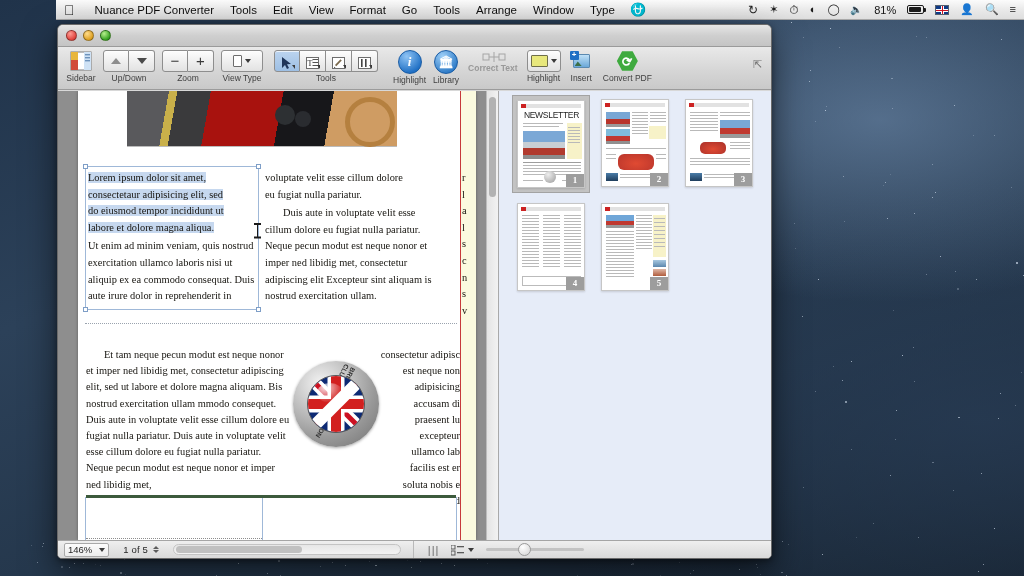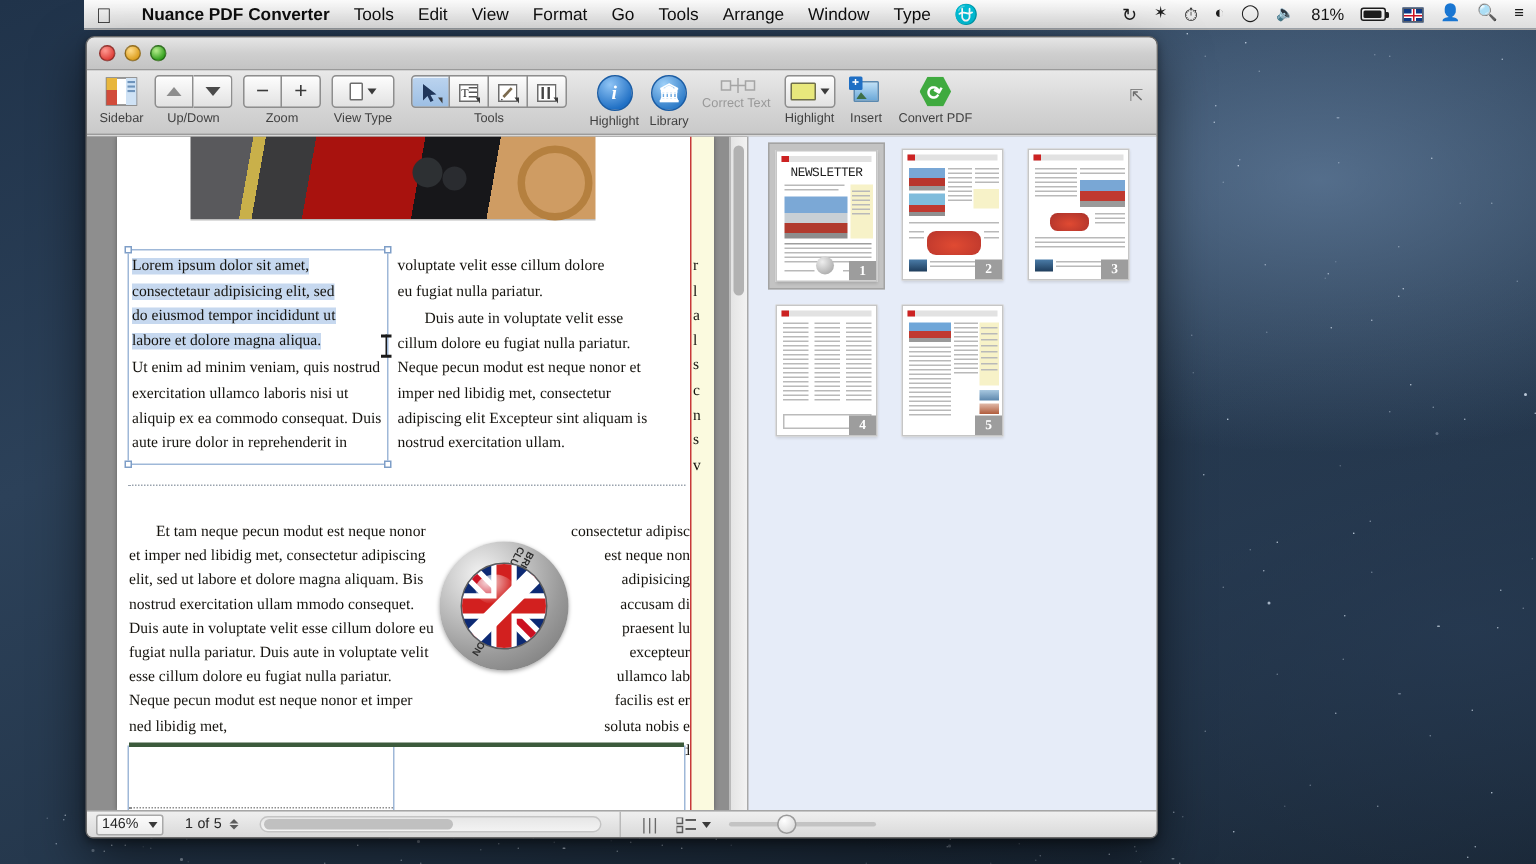--- a/index.html
+++ b/index.html
@@ -26,21 +26,21 @@
     position:absolute;left:56px;top:0;width:968px;height:20px;
     background:linear-gradient(#fbfbfb,#e9e9e9 52%,#dedede 100%);
     border-bottom:1px solid #a8a8a8;
     display:flex;align-items:center;
     font-size:11.5px;color:#0e0e0e;
     white-space:nowrap;
   }
   #menubar-left{display:flex;align-items:center;height:100%;}
   .apple-logo{margin:0 12px 0 8px;font-size:14px;line-height:1;}
   .menu-item{padding:0 8px;line-height:20px;}
-  .menu-item.app{font-weight:bold;}
+  .menu-item.app{font-weight:normal;}
   #menubar-right{margin-left:auto;display:flex;align-items:center;height:100%;padding-right:8px;gap:11px;}
   .mb-icon{font-size:12px;color:#1c1c1c;line-height:1;display:block;}
   .mb-text{font-size:11px;color:#141414;}
   .batt{display:inline-block;width:17px;height:9px;border:1.3px solid #1c1c1c;border-radius:2px;position:relative;vertical-align:middle;}
   .batt:after{content:"";position:absolute;right:-3px;top:2px;width:2px;height:4px;background:#1c1c1c;border-radius:0 1px 1px 0;}
   .batt span{position:absolute;left:1px;top:1px;bottom:1px;width:78%;background:#1c1c1c;border-radius:1px;}
   .flagicon{width:14px;height:10px;position:relative;display:inline-block;background:#0f3a86;overflow:hidden;border:.5px solid #55606f;}
   .flagicon:before,.flagicon:after{content:"";position:absolute;background:#fff;}
   .flagicon:before{left:5px;top:0;width:3px;height:100%;}
   .flagicon:after{top:3.4px;left:0;width:100%;height:3px;}
@@ -214,21 +214,21 @@
     color:#fff;font-size:9px;font-weight:bold;text-align:center;line-height:13px;
     font-family:"Liberation Serif",serif;
   }
   .tline{position:absolute;background:#b9b9b9;height:1px;}
   .tblock{position:absolute;background:#c9c9c9;}
   .timg{position:absolute;}
   .thdr{position:absolute;left:3px;top:3px;right:3px;height:4px;background:#e2e2e2;}
   .thdr b{position:absolute;left:0;top:0;width:5px;height:4px;background:#cc2222;}
   .tyellow{position:absolute;background:#f7f2c8;}
   .tbig{position:absolute;left:5px;top:10px;right:5px;height:9px;background:#555;
-        font-family:Liberation Mono, monospace;color:#1d1d1d;font-size:8.5px;text-align:center;
+        font-family:Liberation Sans, sans-serif;color:#1d1d1d;font-size:8.5px;text-align:right;
         letter-spacing:-.3px;background:none;line-height:9px;}
 
   
   #statusbar{
     position:absolute;left:0;right:0;bottom:0;height:18px;
     background:linear-gradient(#efefef,#d9d9d9);
     border-top:1px solid #a5a5a5;display:flex;align-items:center;
     font-size:9.5px;color:#262626;
   }
   .zoombox{
@@ -570,21 +570,21 @@
     <div class="tgroup" style="margin-left:8px;">
       <div class="circbtn info">i</div>
       <span class="lbl">Highlight</span>
     </div>
 
     <div class="tgroup">
       <div class="circbtn lib">🏛</div>
       <span class="lbl">Library</span>
     </div>
 
-    <div class="tgroup dim" style="margin-left:2px;">
+    <div class="tgroup dim" style="margin-left:2px;font-weight:bold;">
       <div class="ct-ic">
         <svg width="24" height="14" viewBox="0 0 24 14">
           <rect x="1" y="4" width="6" height="6" fill="none" stroke="#a5a5a5"></rect>
           <rect x="17" y="4" width="6" height="6" fill="none" stroke="#a5a5a5"></rect>
           <line x1="7" y1="7" x2="17" y2="7" stroke="#a5a5a5"></line>
           <line x1="12" y1="2" x2="12" y2="12" stroke="#a5a5a5"></line>
         </svg>
       </div>
       <span class="lbl">Correct Text</span>
     </div>

